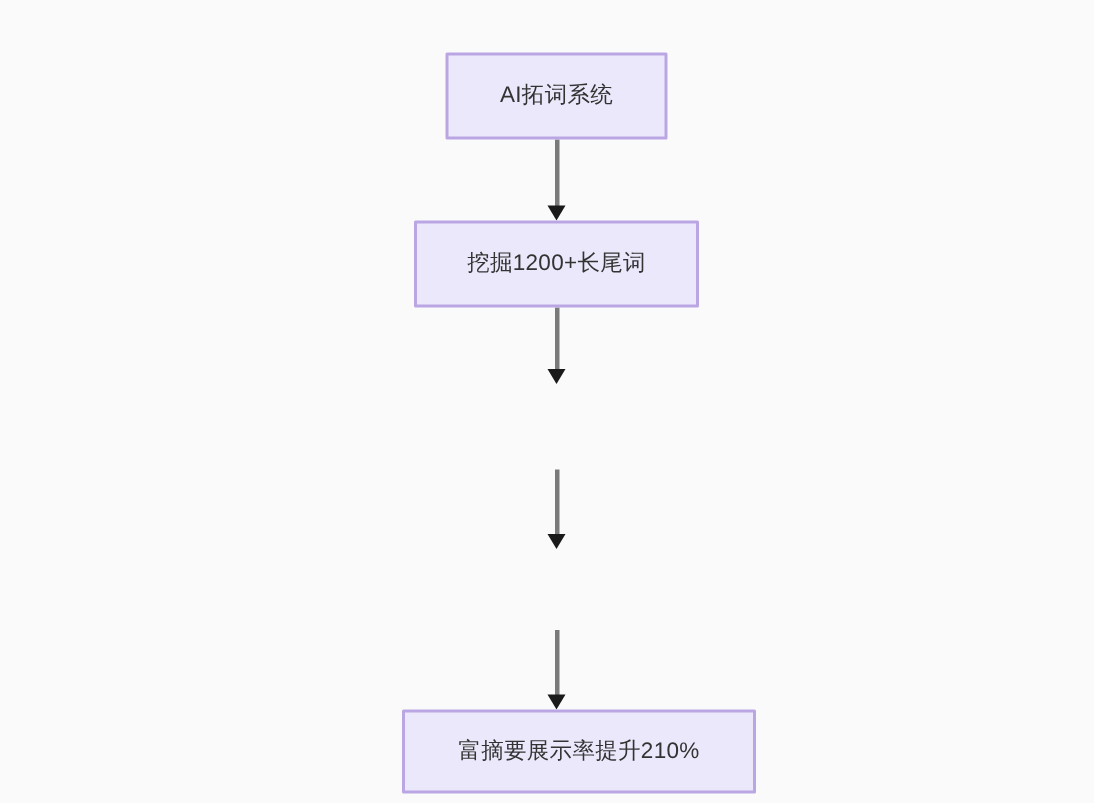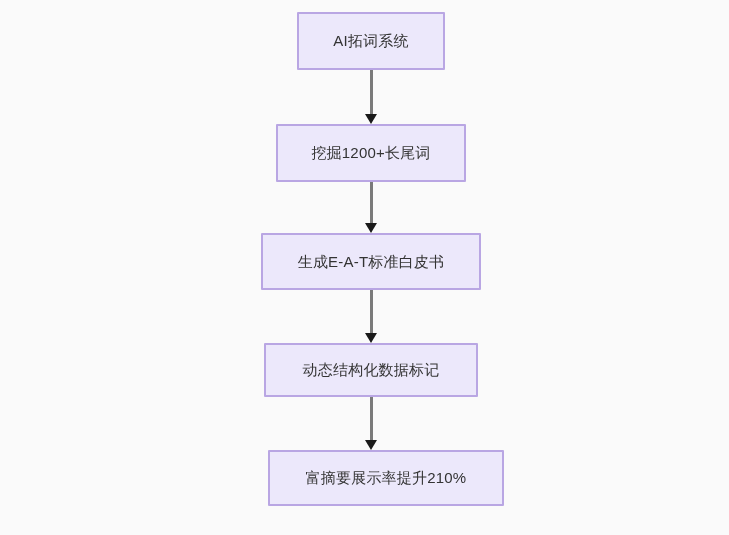--- a/index.html
+++ b/index.html
@@ -10,20 +10,21 @@
     width: 729px;
     height: 535px;
     background: #fafafa;
     font-family: "Liberation Sans", "DejaVu Sans", sans-serif;
     overflow: hidden;
   }
   #flowchart {
     position: relative;
     width: 729px;
     height: 417px;
+    margin-top: 23px;
   }
   .node {
     position: absolute;
     box-sizing: border-box;
     background: #ece8fb;
     border: 2px solid #b9a6e3;
     border-radius: 1px;
     display: flex;
     align-items: center;
     justify-content: center;
@@ -81,23 +82,17 @@
     <div class="stem" style="height: 44px;"></div>
     <div class="head"></div>
   </div>
 
   <div class="node" id="n0" style="left: 297px; top: 12px; width: 148px; height: 58px;">
     <span class="node-label">AI拓词系统</span>
   </div>
   <div class="node" id="n1" style="left: 276px; top: 124px; width: 190px; height: 58px;">
     <span class="node-label">挖掘1200+长尾词</span>
   </div>
-  <div class="node" id="n2" style="left: 261px; top: 233px; width: 220px; height: 57px;">
-    <span class="node-label">生成E-A-T标准白皮书</span>
-  </div>
-  <div class="node" id="n3" style="left: 264px; top: 343px; width: 214px; height: 54px;">
-    <span class="node-label">动态结构化数据标记</span>
-  </div>
   <div class="node" id="n4" style="left: 268px; top: 450px; width: 236px; height: 56px;">
     <span class="node-label">富摘要展示率提升210%</span>
   </div>
 
 </div>
 
 </body></html>

